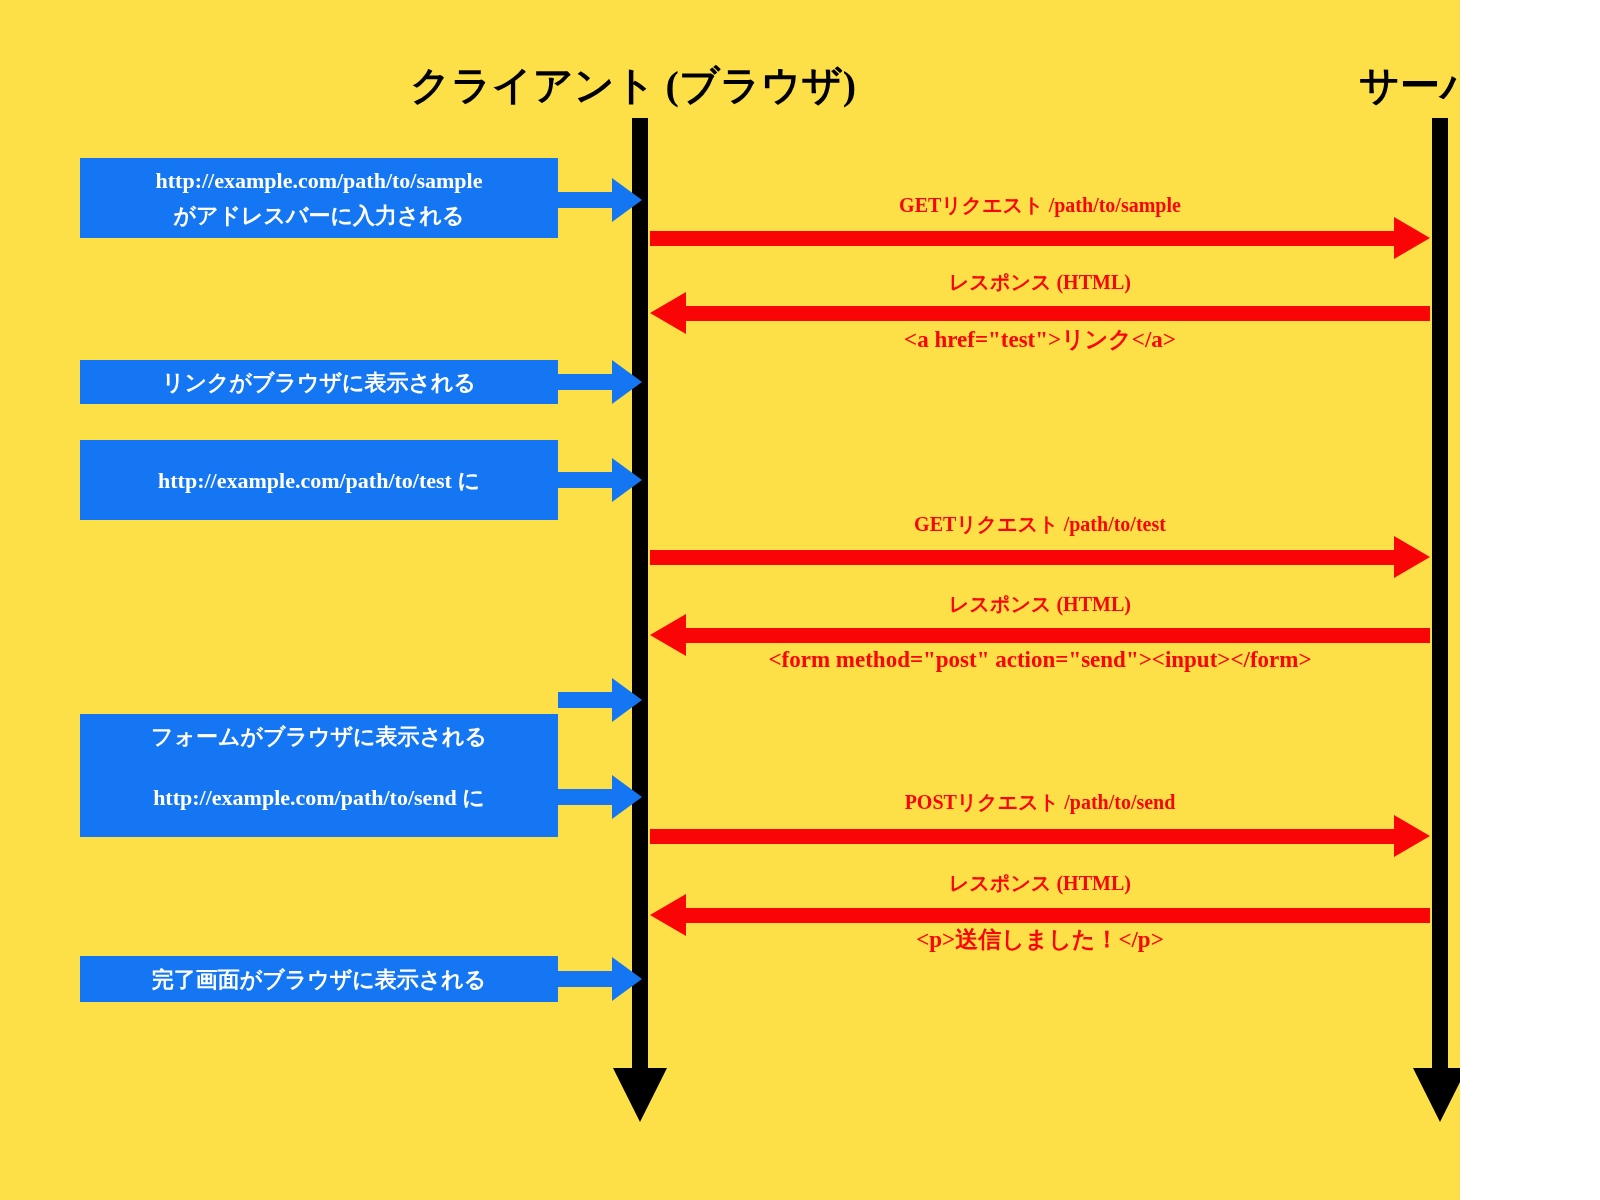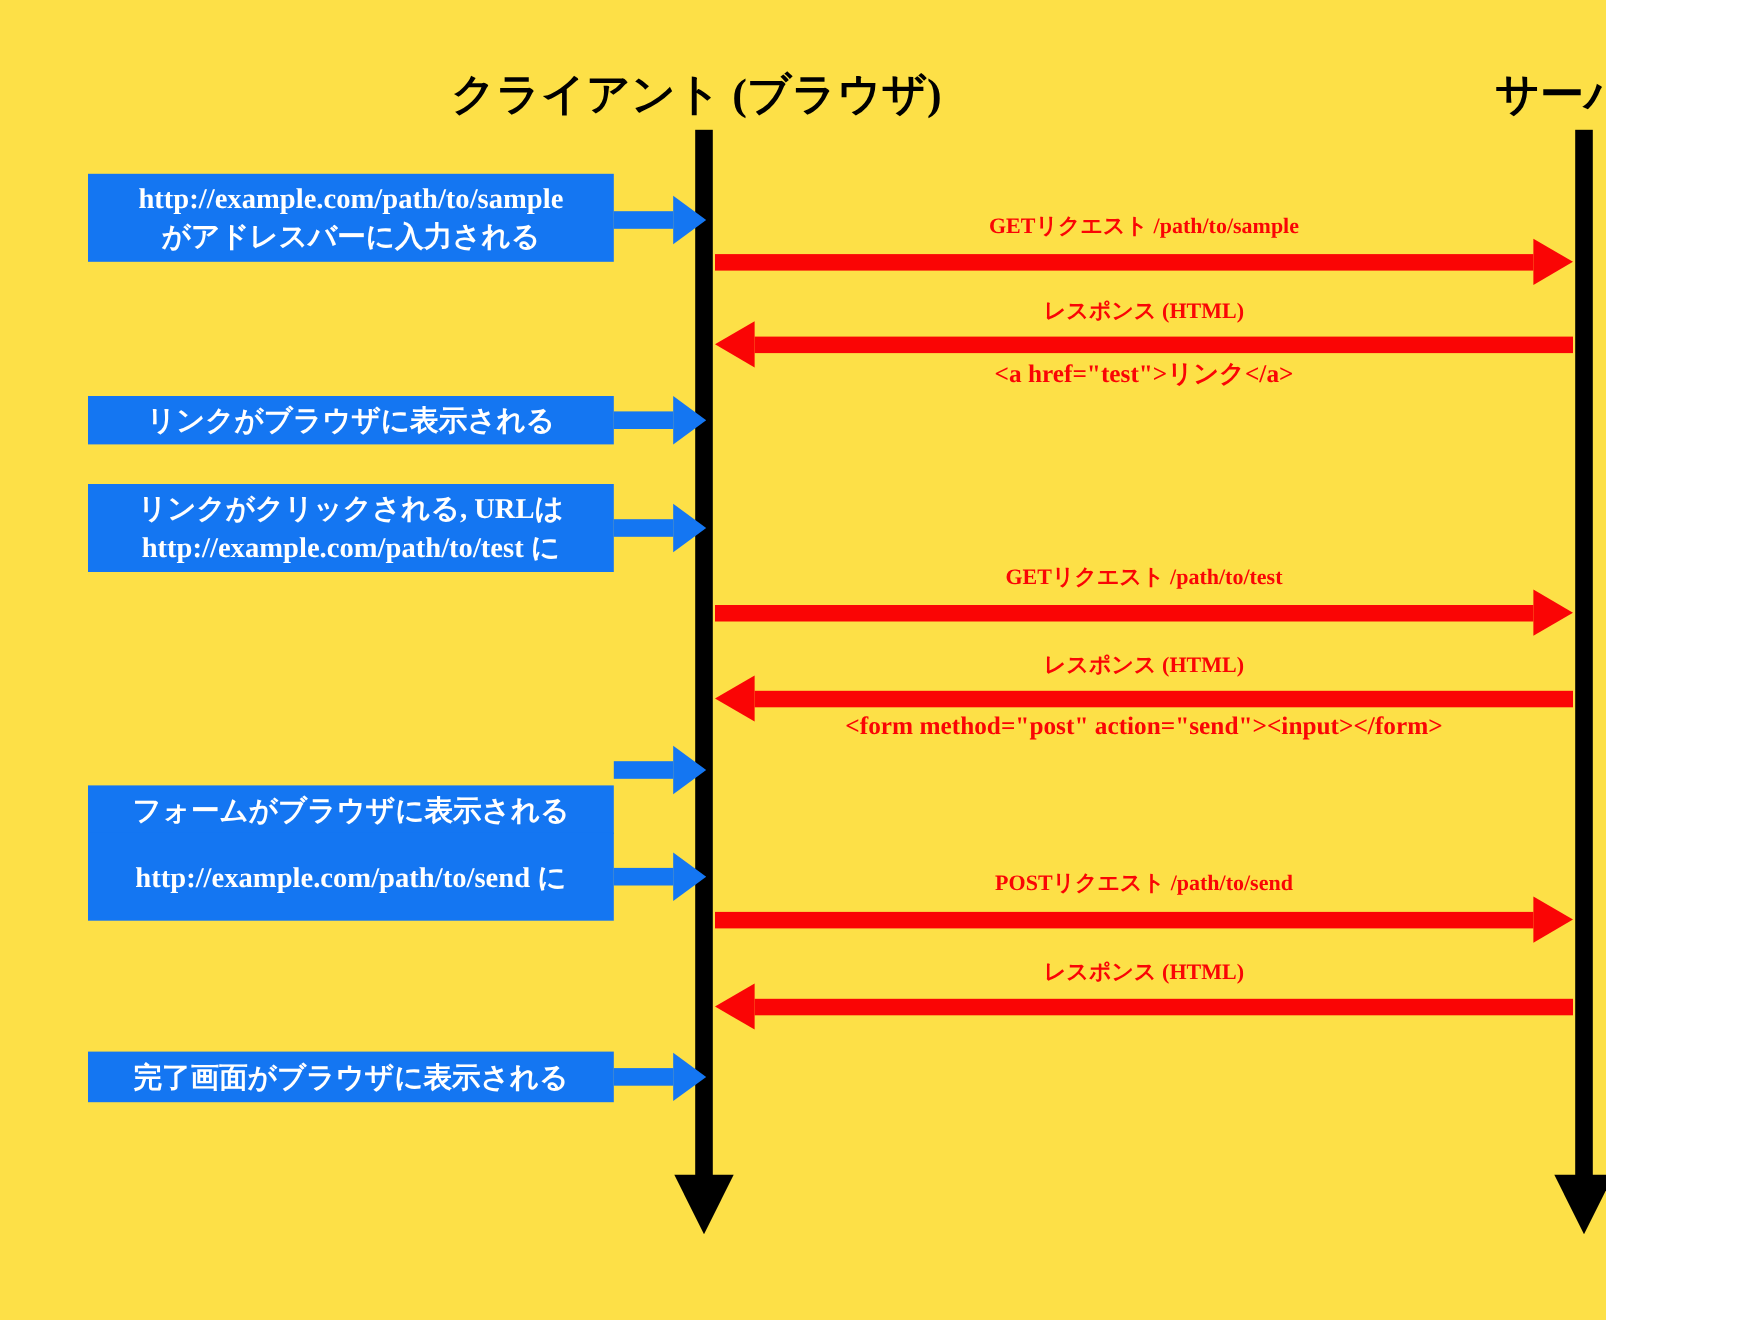--- a/index.html
+++ b/index.html
@@ -59,21 +59,21 @@
     position: absolute;
     left: 80px;
     width: 478px;
     background: var(--accent-blue);
     color: #ffffff;
     display: flex;
     flex-direction: column;
     justify-content: center;
     align-items: center;
     text-align: center;
-    font-size: 26px;
+    font-size: 22px;
     line-height: 35px;
     white-space: nowrap;
   }
   .note-line:empty { display: none; }
 
   .nb1 { top: 158px; height: 80px; }
   .nb2 { top: 360px; height: 44px; text-align: right; }
   .nb3 { top: 440px; height: 80px; }
   .nb4 { top: 678px; height: 44px; margin-top: 36px; }
   .nb5 { top: 757px; height: 80px; }
@@ -188,21 +188,20 @@
   </div>
   <div class="blue-arrow ba1"></div>
 
   <div class="note-box nb2">
     <div class="note-line">リンクがブラウザに表示される</div>
 
   </div>
   <div class="blue-arrow ba2"></div>
 
   <div class="note-box nb3">
-    <div class="note-line">リンクがクリックされる, URLは</div>
     <div class="note-line">http://example.com/path/to/test に</div>
   </div>
   <div class="blue-arrow ba3"></div>
 
   <div class="note-box nb4">
     <div class="note-line">フォームがブラウザに表示される</div>
 
   </div>
   <div class="blue-arrow ba4"></div>
 
@@ -229,14 +228,15 @@
 
   <div class="msg-label ml4">レスポンス (HTML)</div>
   <div class="red-arrow left ra4"></div>
   <div class="msg-sub ms4">&lt;form method="post" action="send"&gt;&lt;input&gt;&lt;/form&gt;</div>
 
   <div class="msg-label ml5">POSTリクエスト /path/to/send</div>
   <div class="red-arrow right ra5"></div>
 
   <div class="msg-label ml6">レスポンス (HTML)</div>
   <div class="red-arrow left ra6"></div>
+  <div class="msg-sub ms6">&lt;p&gt;送信しました！&lt;/p&gt;</div>
 
 </div>
 
 </body></html>

